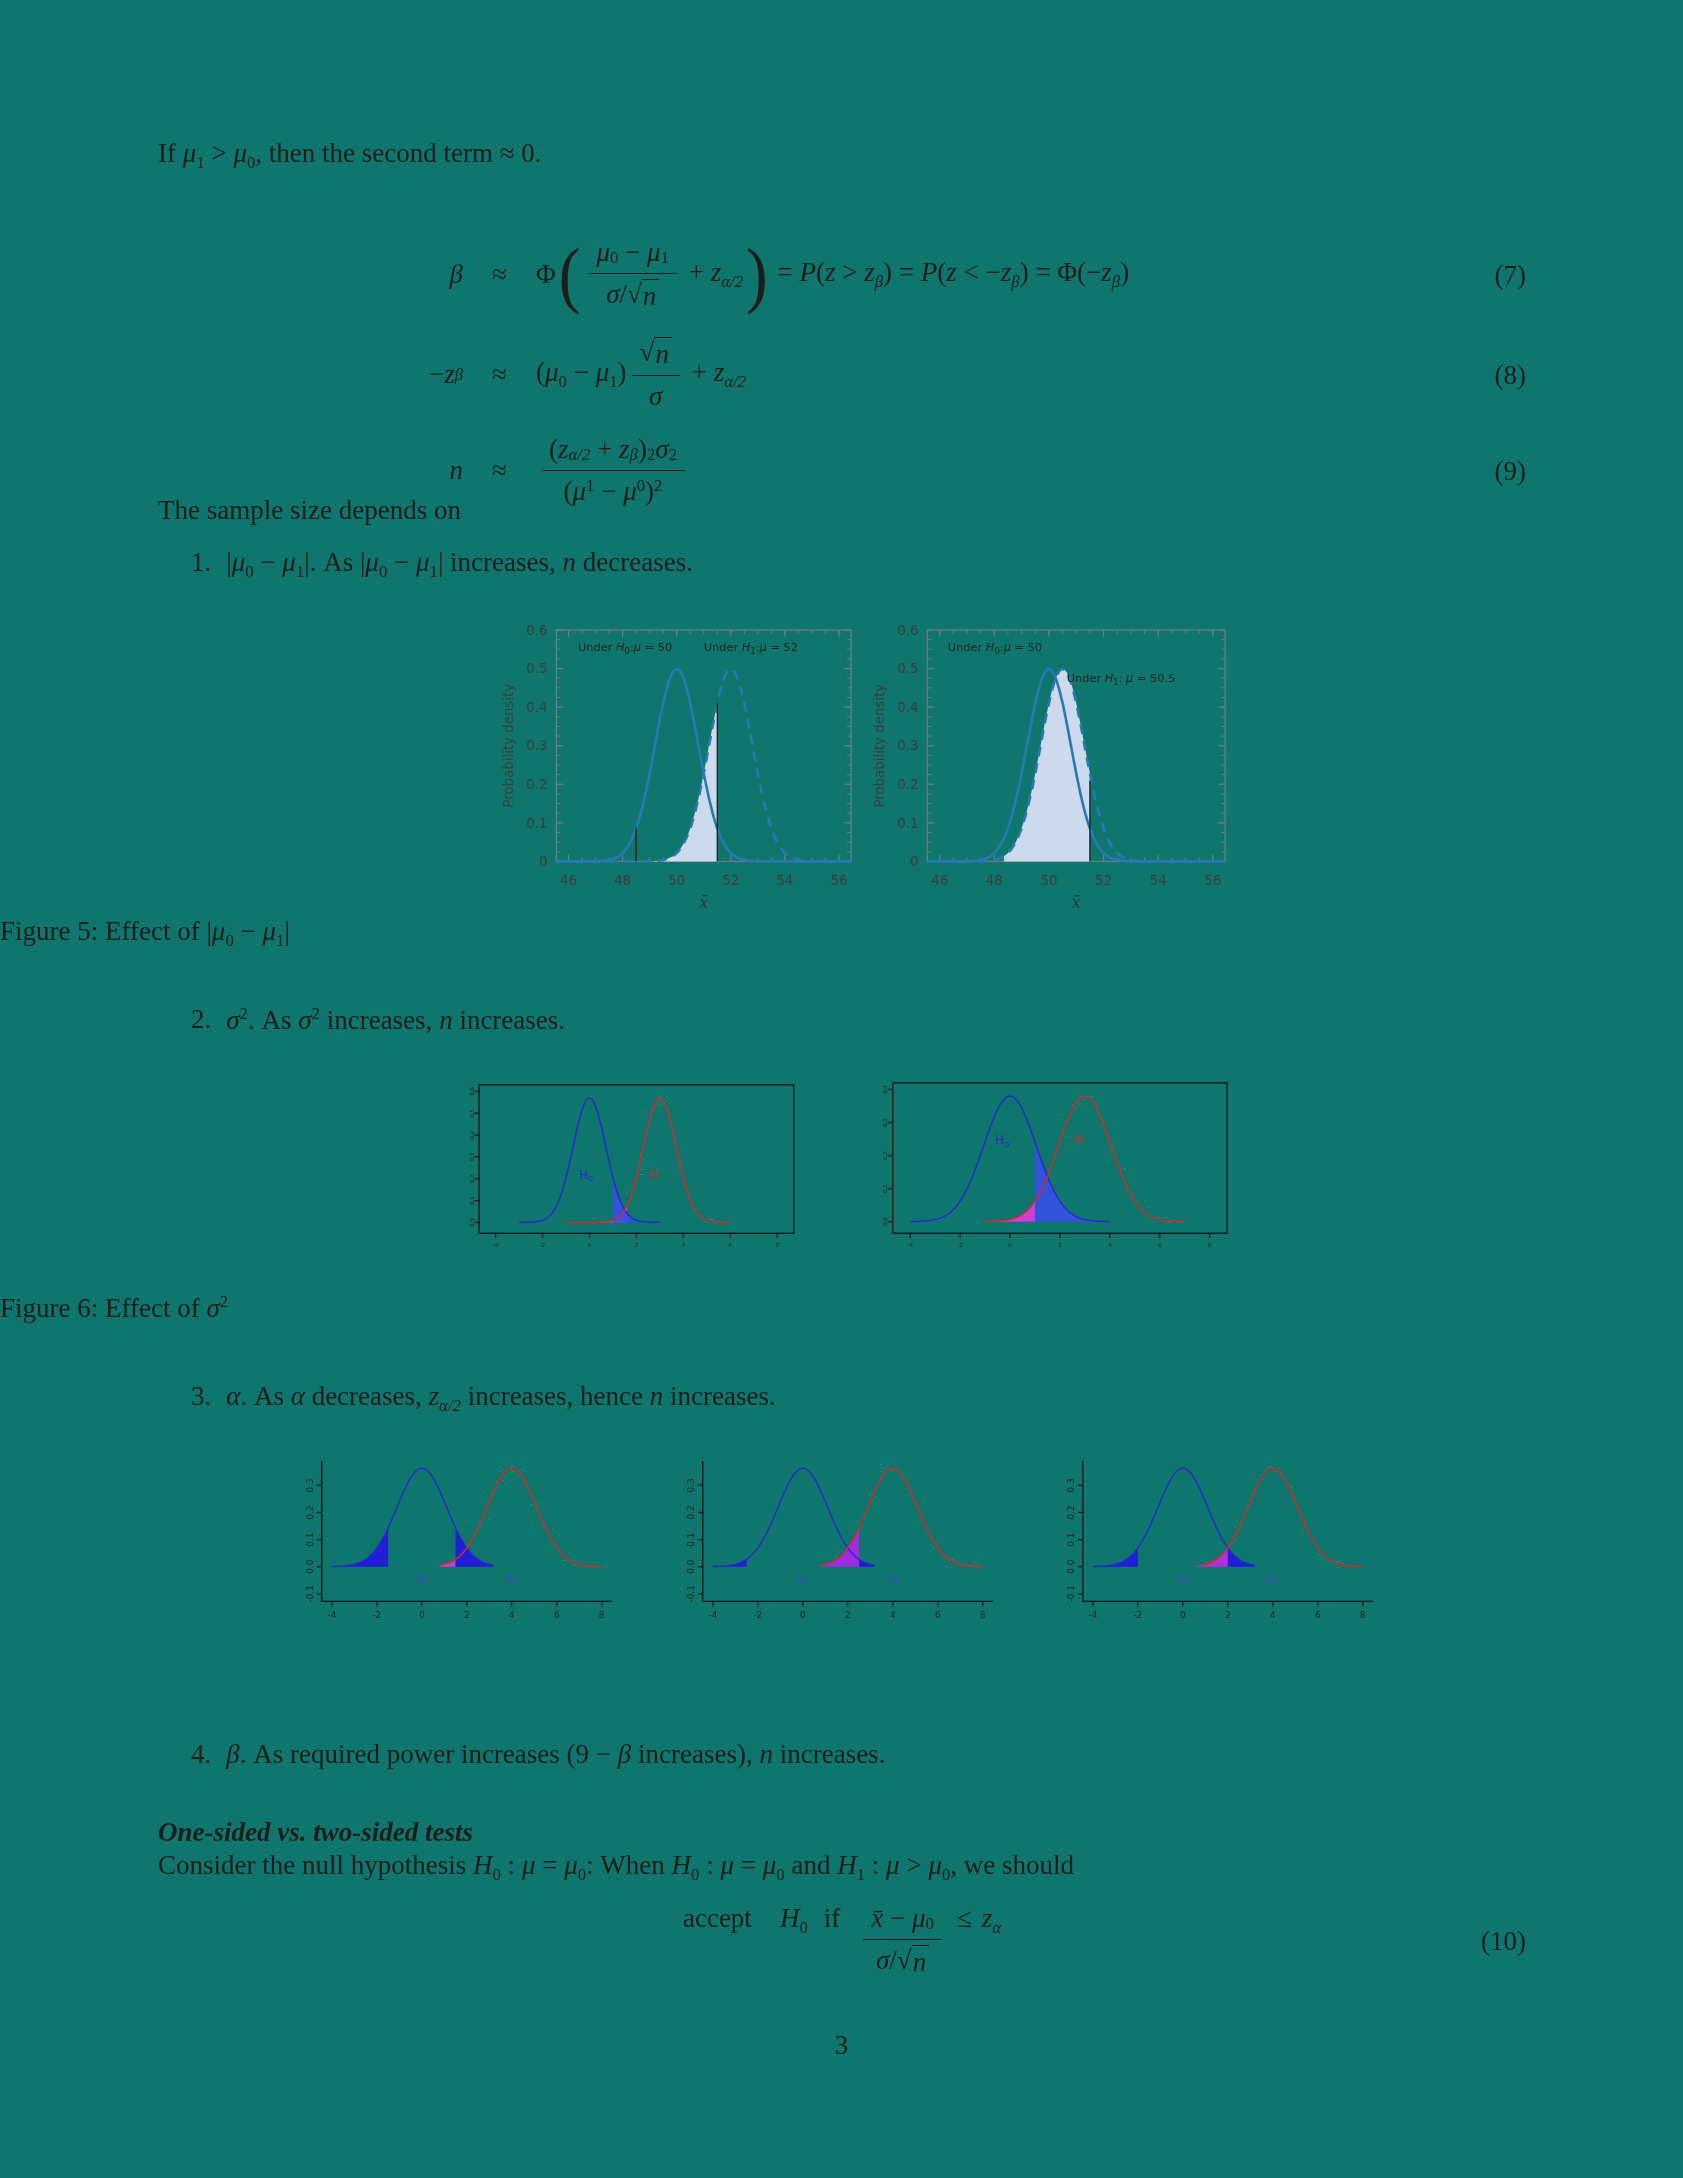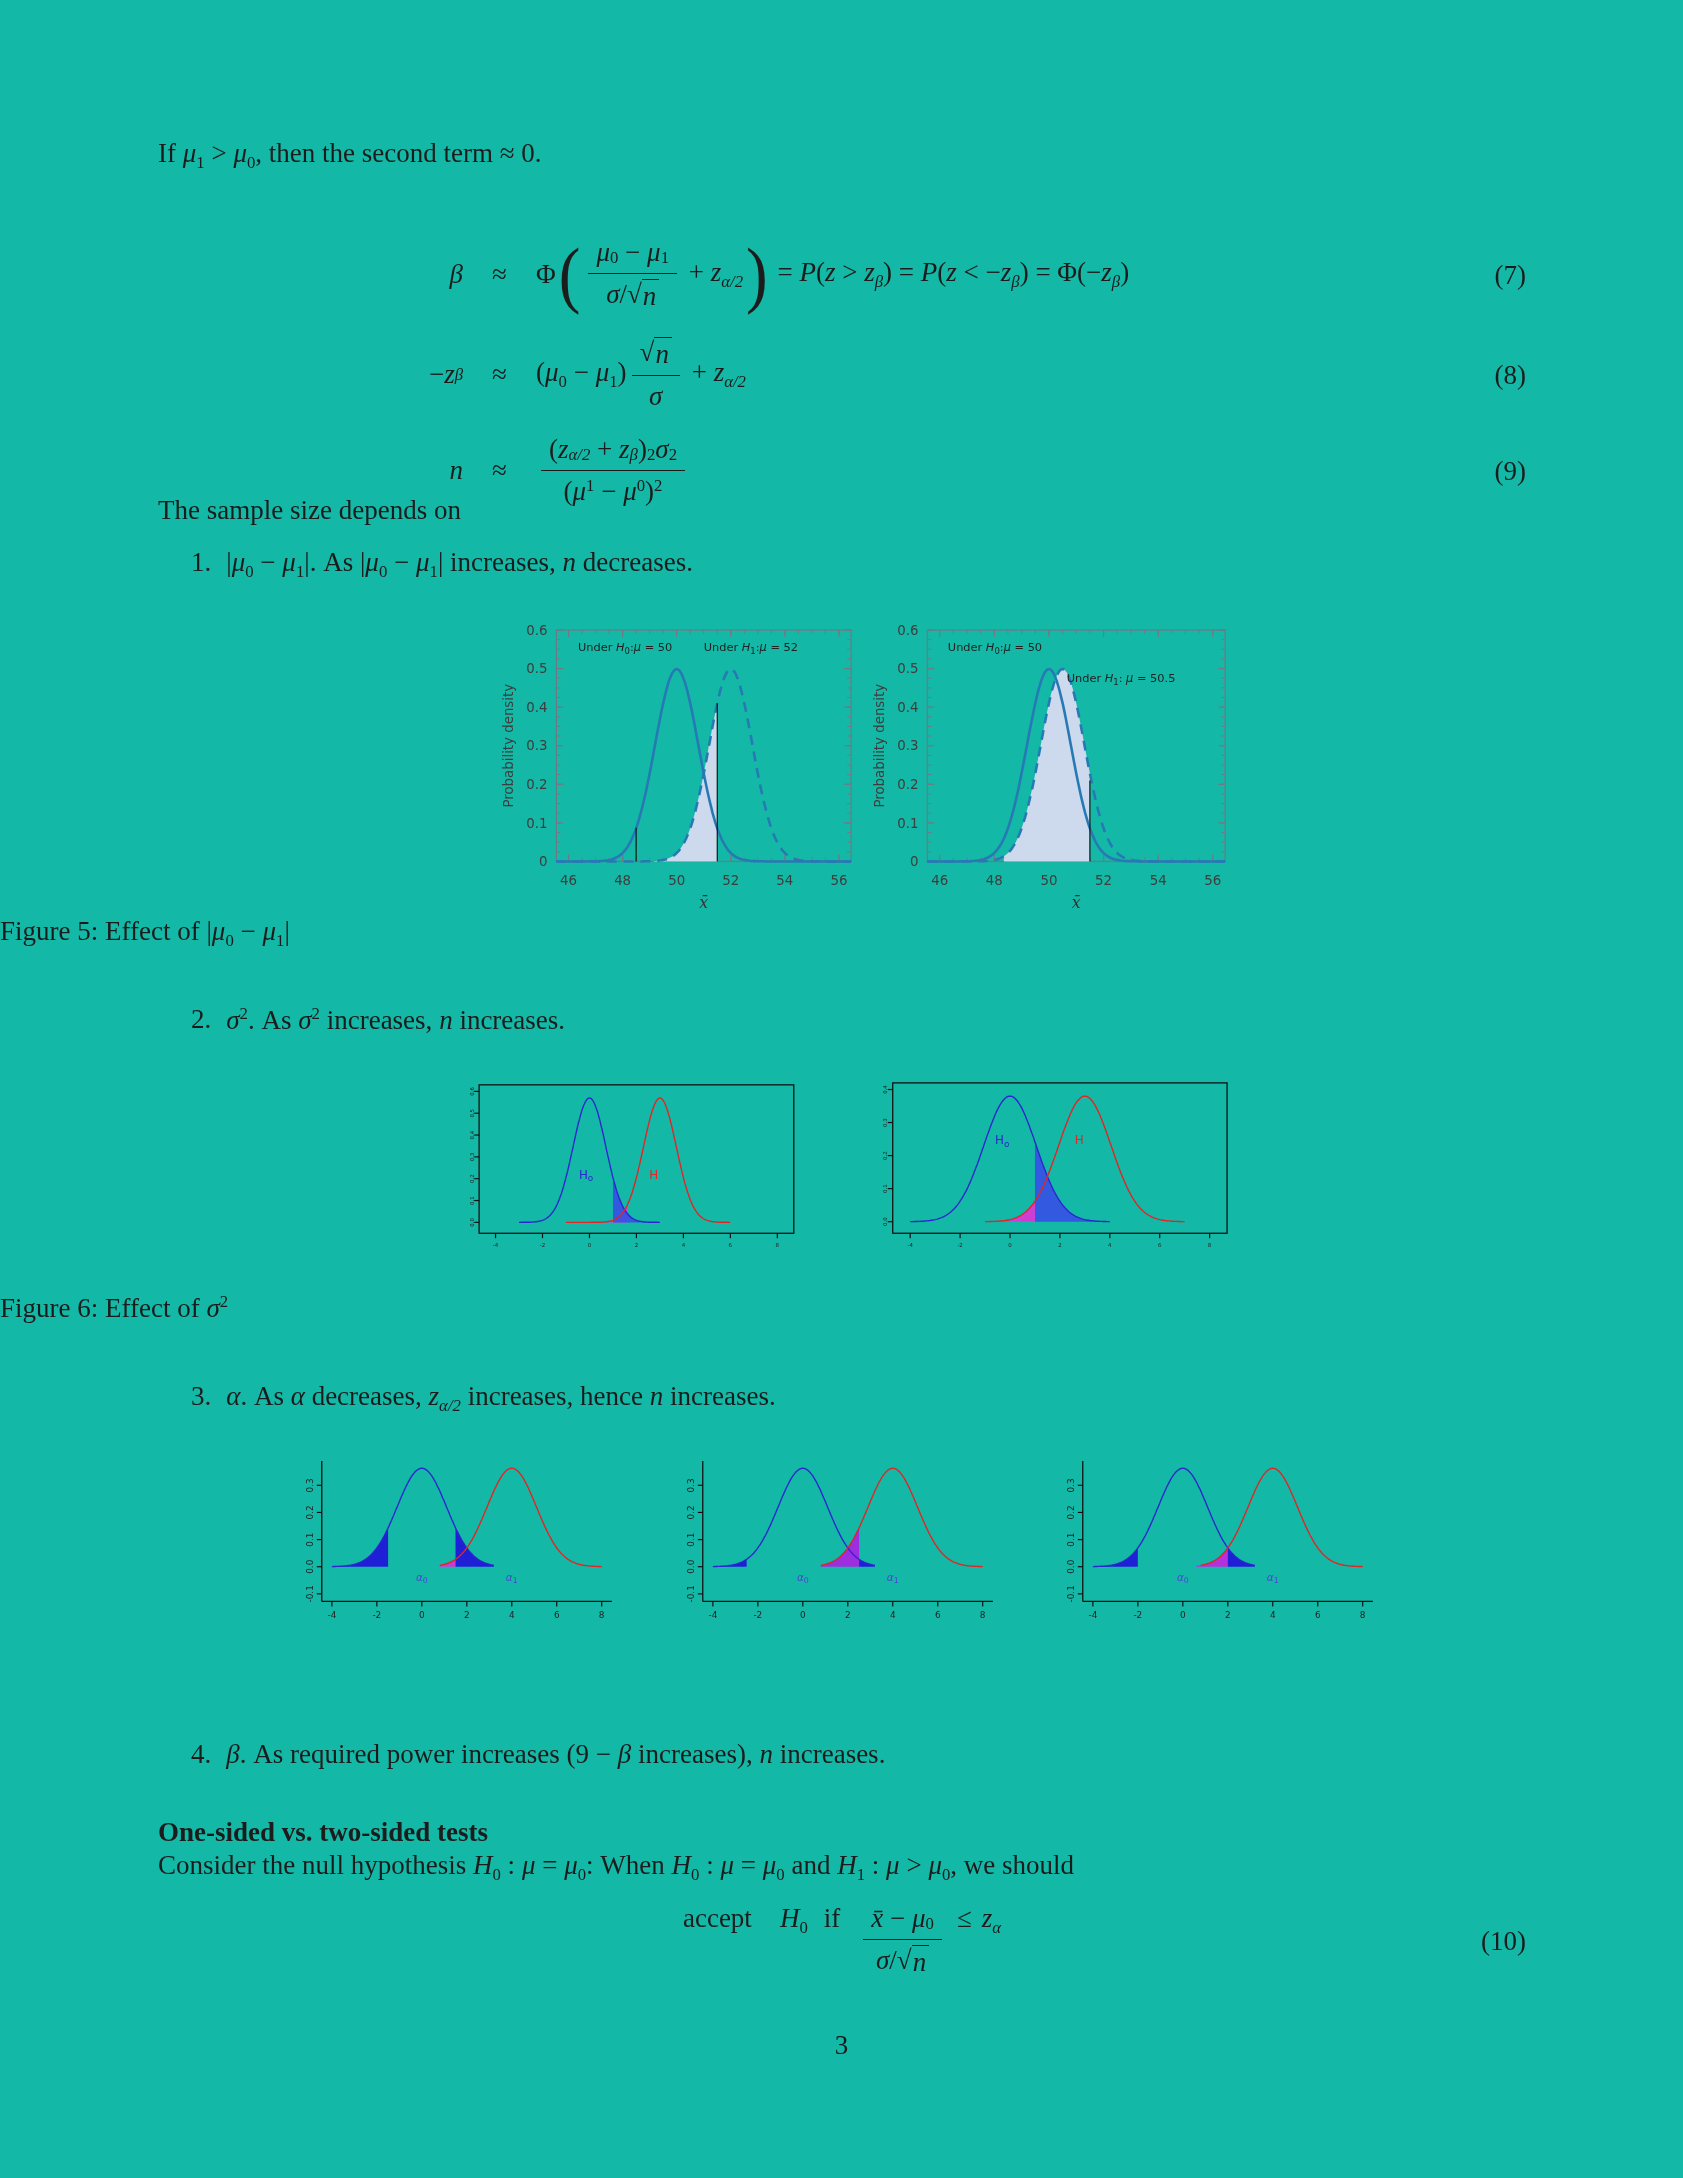--- a/index.html
+++ b/index.html
@@ -1,19 +1,19 @@
 <!DOCTYPE html>
 <html><head>
 <meta charset="utf-8">
 <style>
   html,body{margin:0;padding:0;background:#ffffff;}
-  .page{position:relative;width:1683px;height:2178px;background:#14b8a6;overflow:hidden;
+  .page{position:relative;width:1683px;height:2178px;background:#0f766e;overflow:hidden;
         font-family:"Liberation Serif",serif;color:#1c1c1c;}
   .txt{position:absolute;left:158px;width:1368px;margin:0;font-size:27px;line-height:34px;}
-  .bold{font-weight:700;}
+  .bold{font-weight:700;font-style:italic;}
   .cap{position:absolute;left:0;width:1683px;text-align:left;margin:0;font-size:27px;}
   .item{position:absolute;left:191px;width:1337px;display:flex;gap:15px;font-size:27px;}
   .it{font-style:italic;}
   sub{font-size:62%;}
   sup{font-size:62%;}
   .eq{position:absolute;left:158px;width:1368px;display:flex;align-items:center;font-size:27px;}
   .eq .lhs{width:305px;display:inline-flex;justify-content:flex-end;align-items:center;white-space:pre;}
   .eq .rel{width:73px;text-align:center;}
   .eq .rhs{display:inline-flex;align-items:center;white-space:pre;}
   .eqnum{position:absolute;right:0;top:50%;transform:translateY(-50%);}

